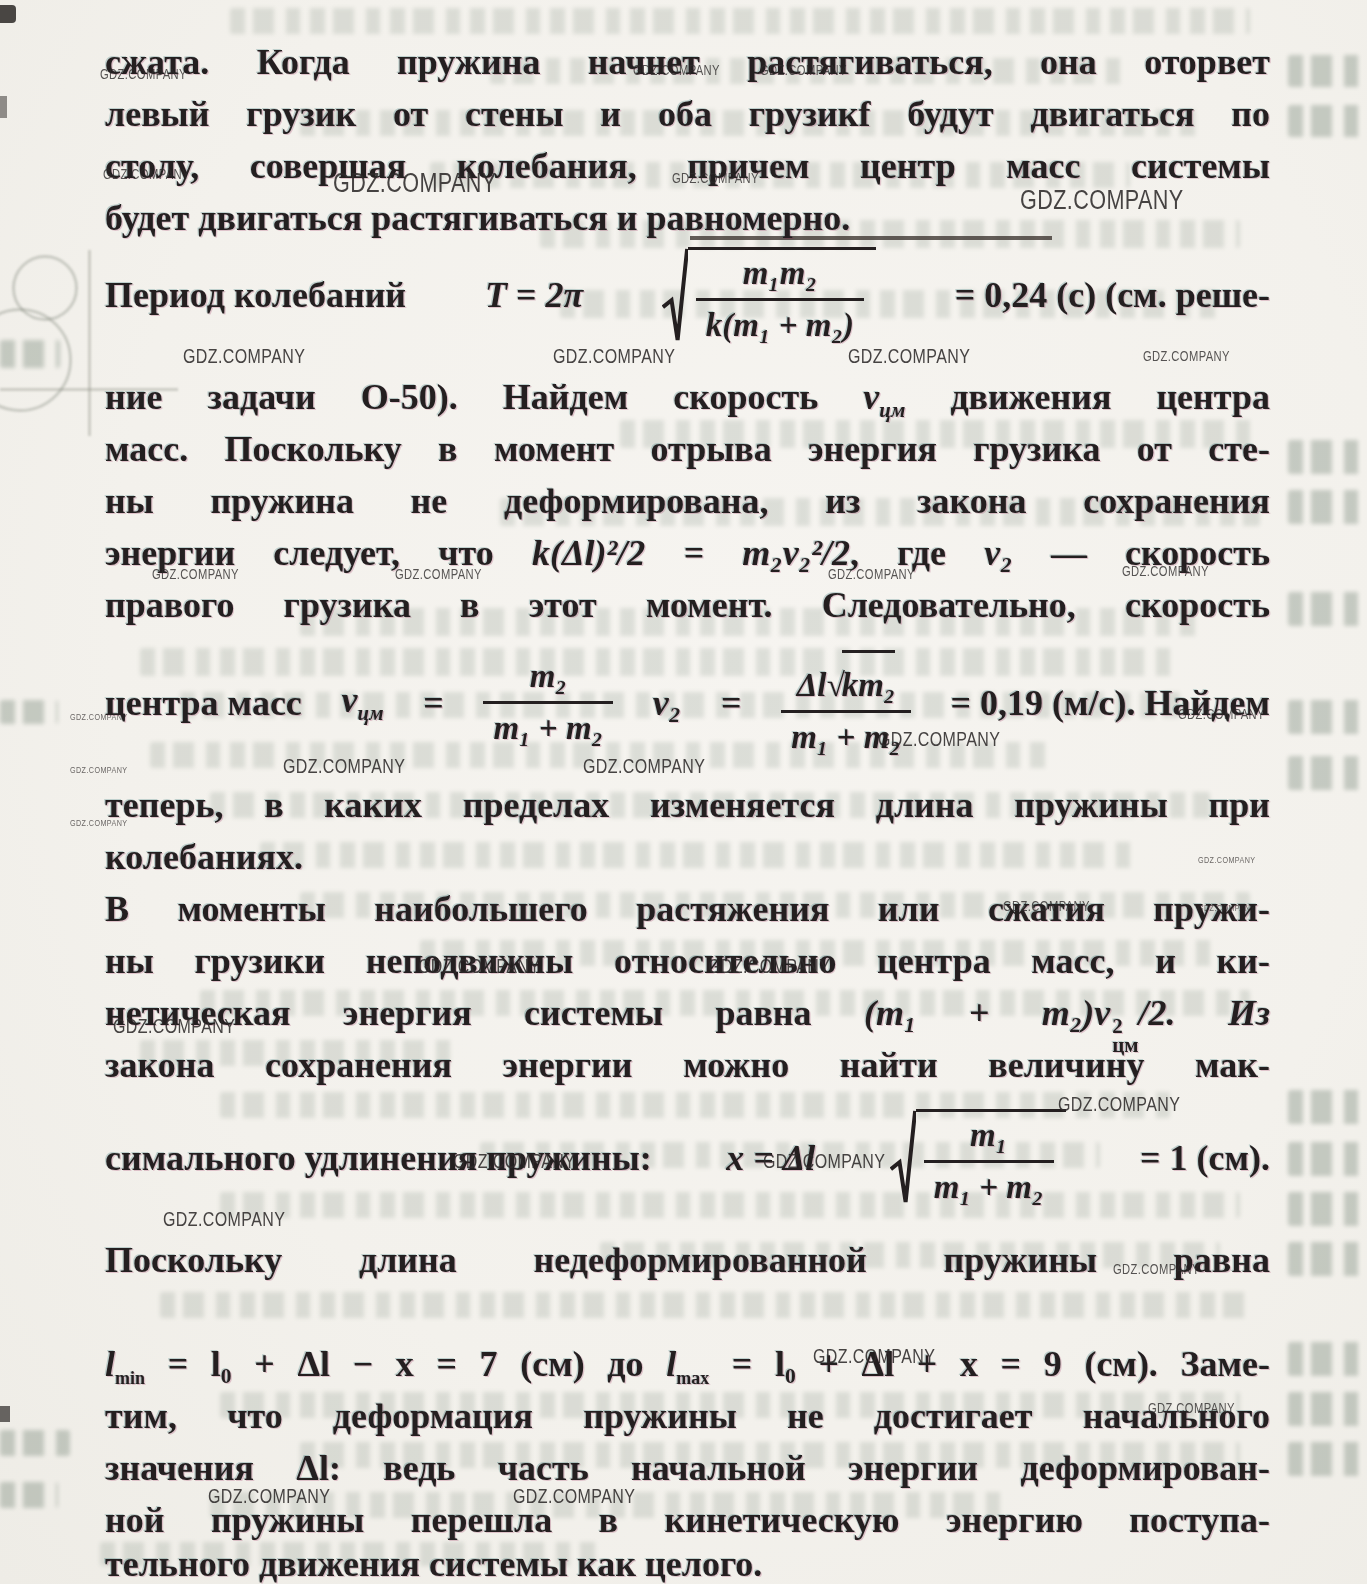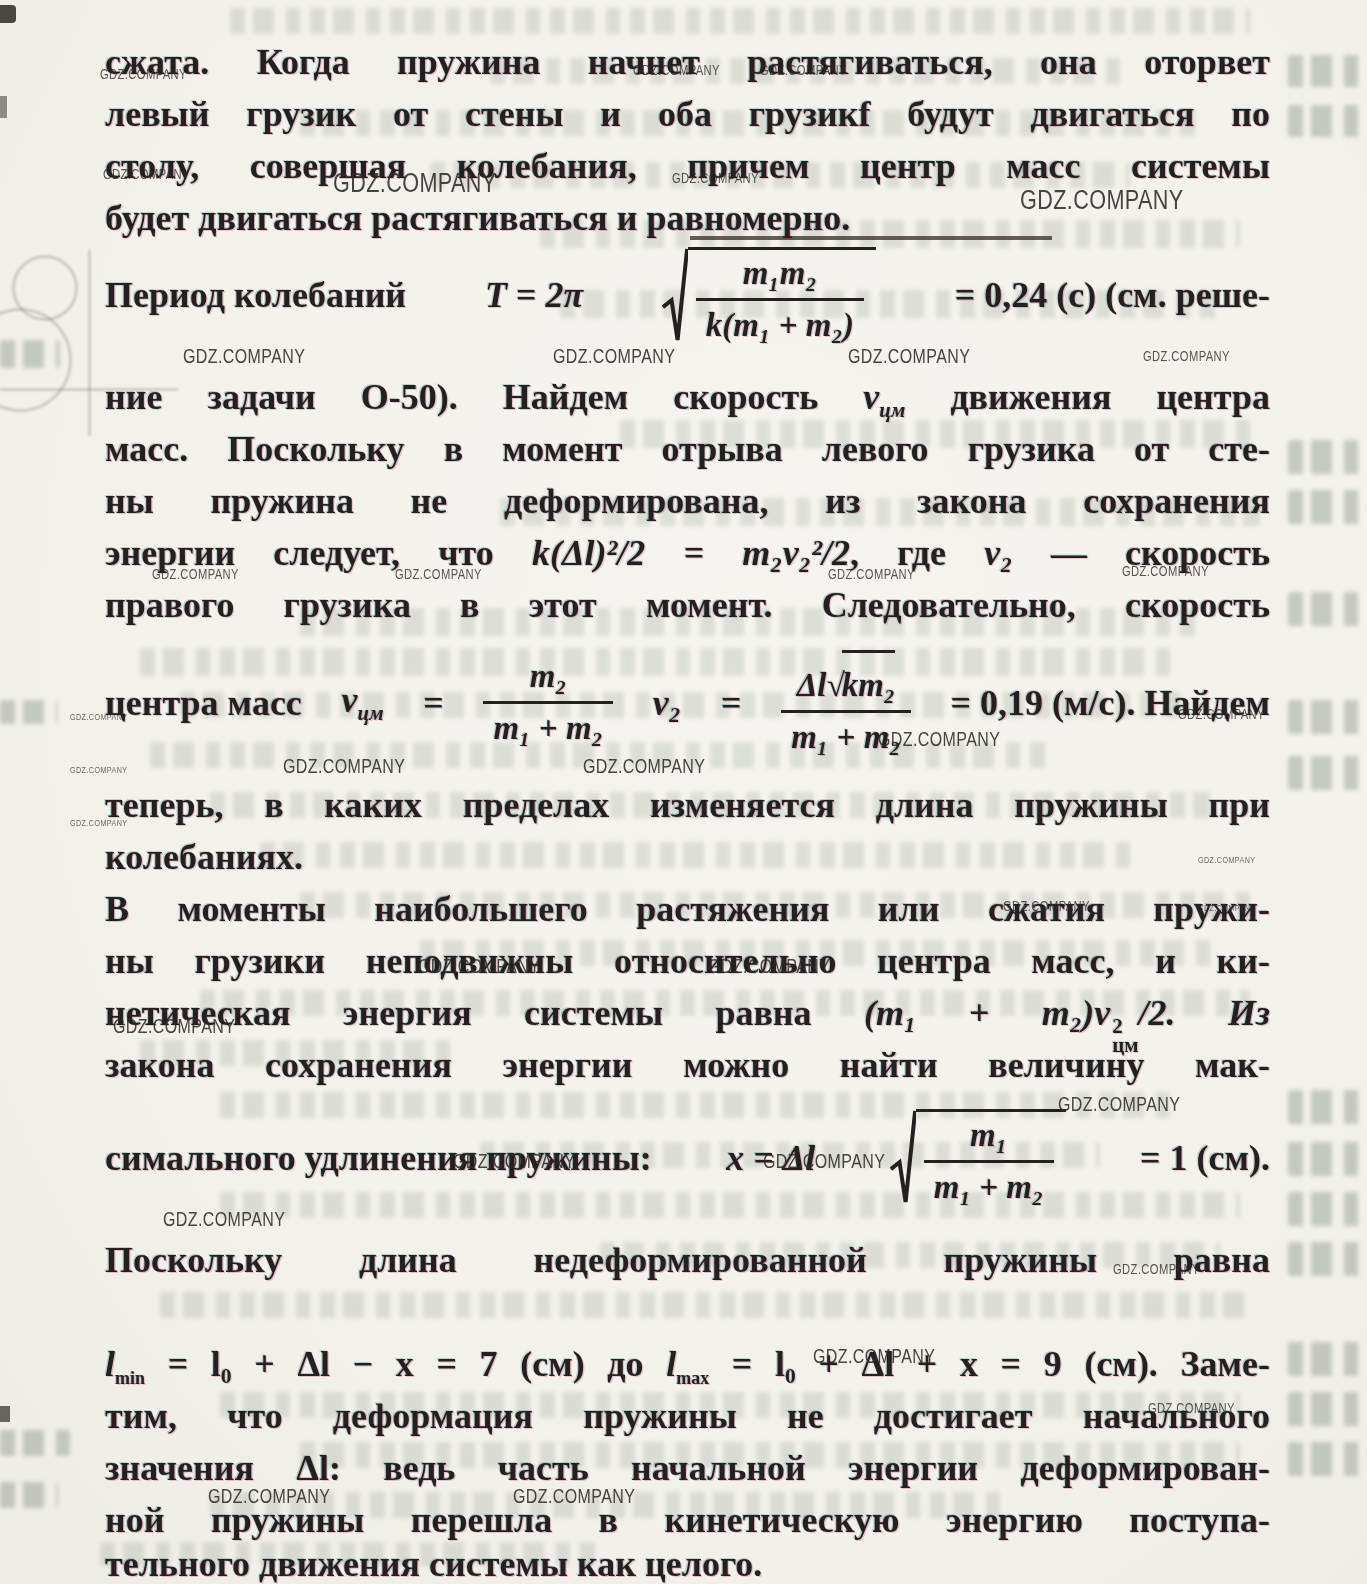--- a/index.html
+++ b/index.html
@@ -128,21 +128,21 @@
         <span class="frac it">
           <span class="num">m₁m₂</span>
           <span class="den">k(m₁ + m₂)</span>
         </span>
       </span>
     </span>
     <span>= 0,24 (с) (см. реше-</span>
   </div>
 
   <div class="line" style="top:374px;"><span>ние задачи О-50). Найдем скорость</span> <span class="it"><span>v</span><sub class="subtxt">цм</sub></span> <span>движения центра</span></div>
-  <div class="line" style="top:426px;">масс. Поскольку в момент отрыва левого грузика от сте-</div>
+  <div class="line" style="top:426px;">масс. Поскольку в момент отрыва энергия грузика от сте-</div>
   <div class="line" style="top:478px;">ны пружина не деформирована, из закона сохранения</div>
   <div class="line" style="top:530px;"><span>энергии следует, что</span> <span class="it">k(Δl)²/2 = m₂v₂²/2</span><span>, где</span> <span class="it">v₂</span> <span>— скорость</span></div>
   <div class="line" style="top:582px;">правого грузика в этот момент. Следовательно, скорость</div>
 
   <div class="fline" style="top:640px;height:125px;">
     <span>центра масс</span>
     <span class="it"><span>v</span><sub class="subtxt">цм</sub></span>
     <span>=</span>
     <span class="frac it">
       <span class="num">m₂</span>

